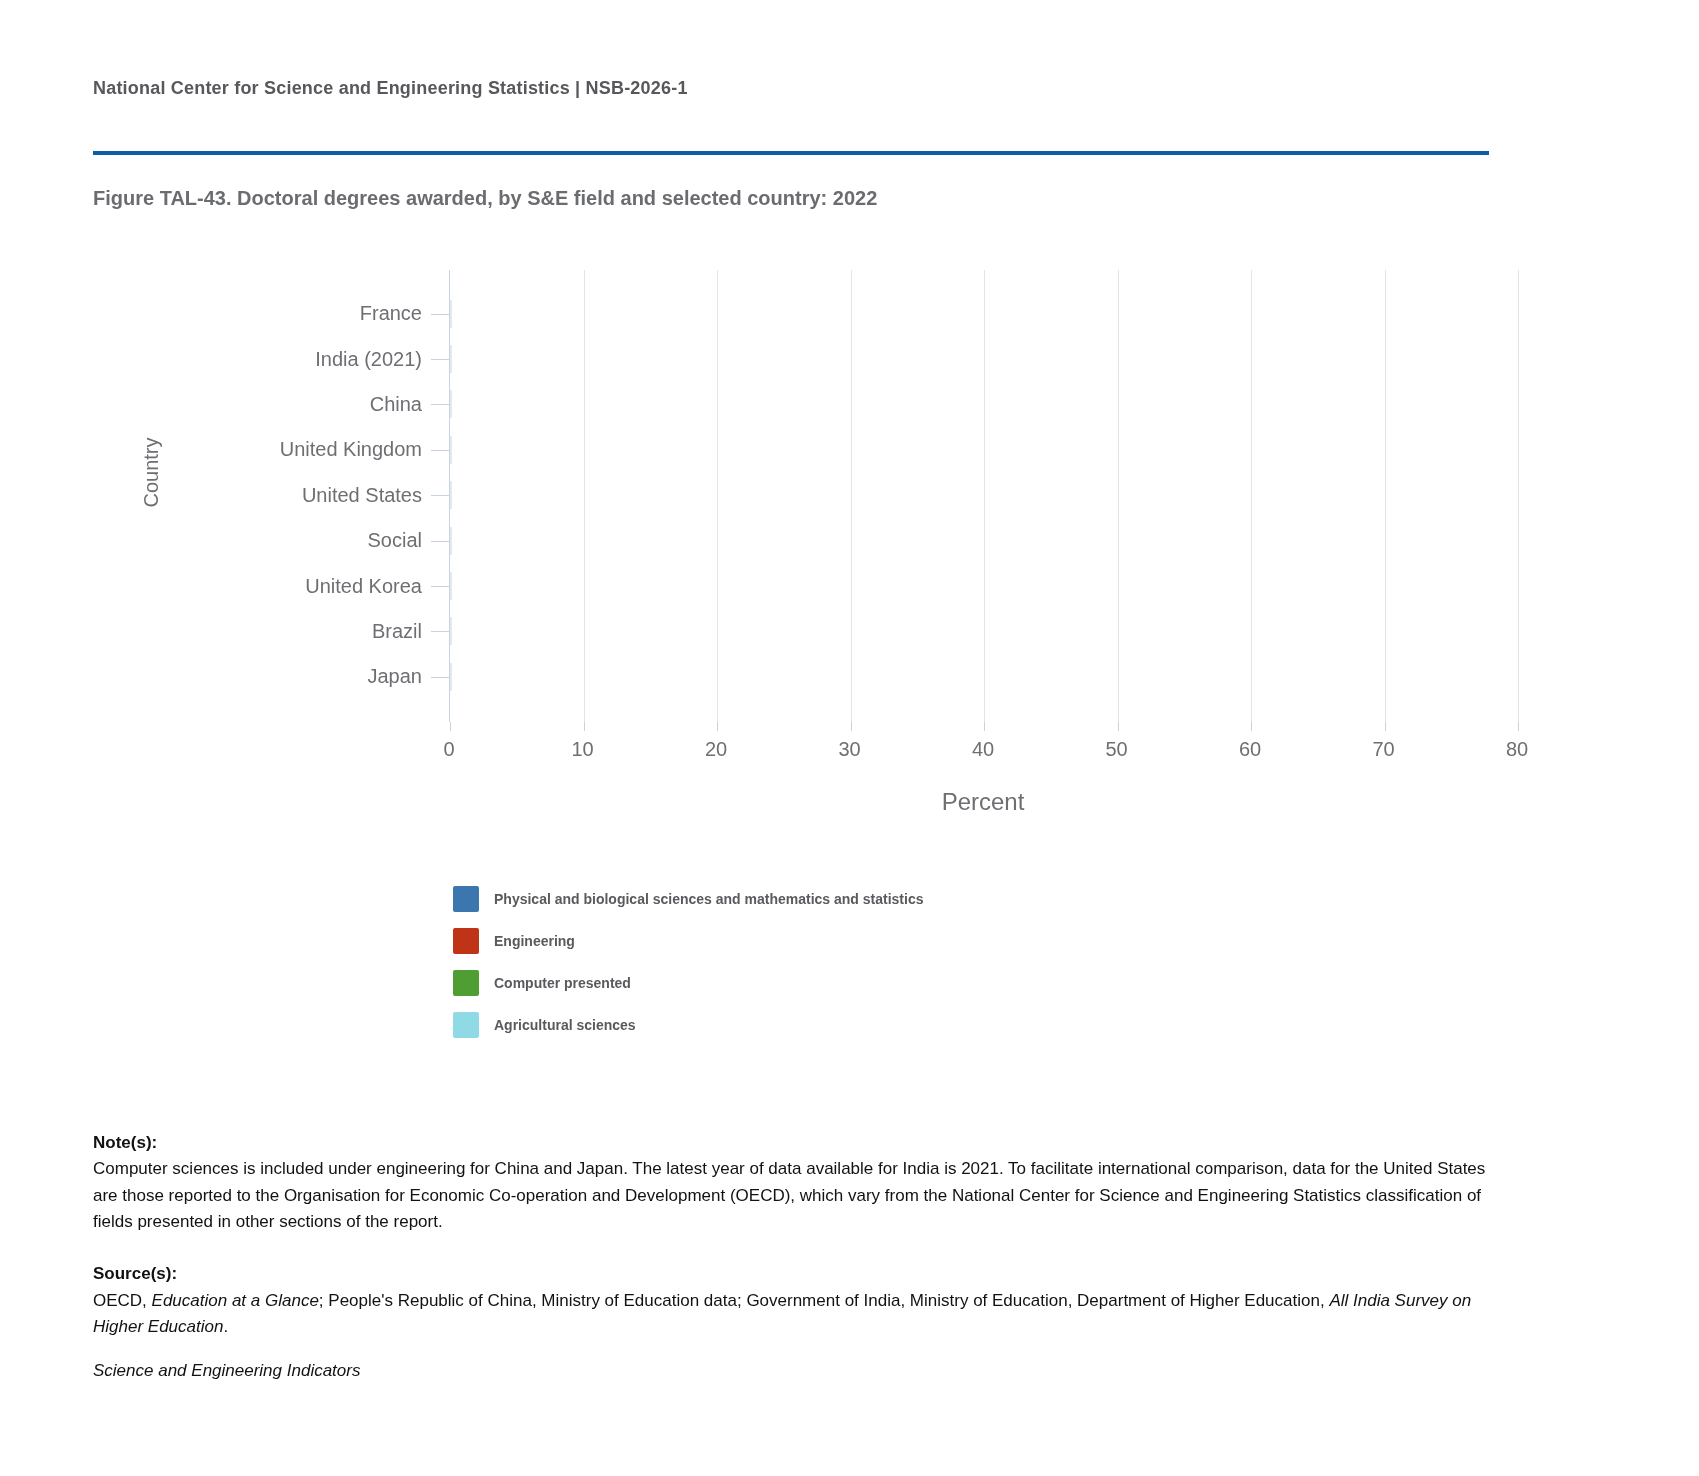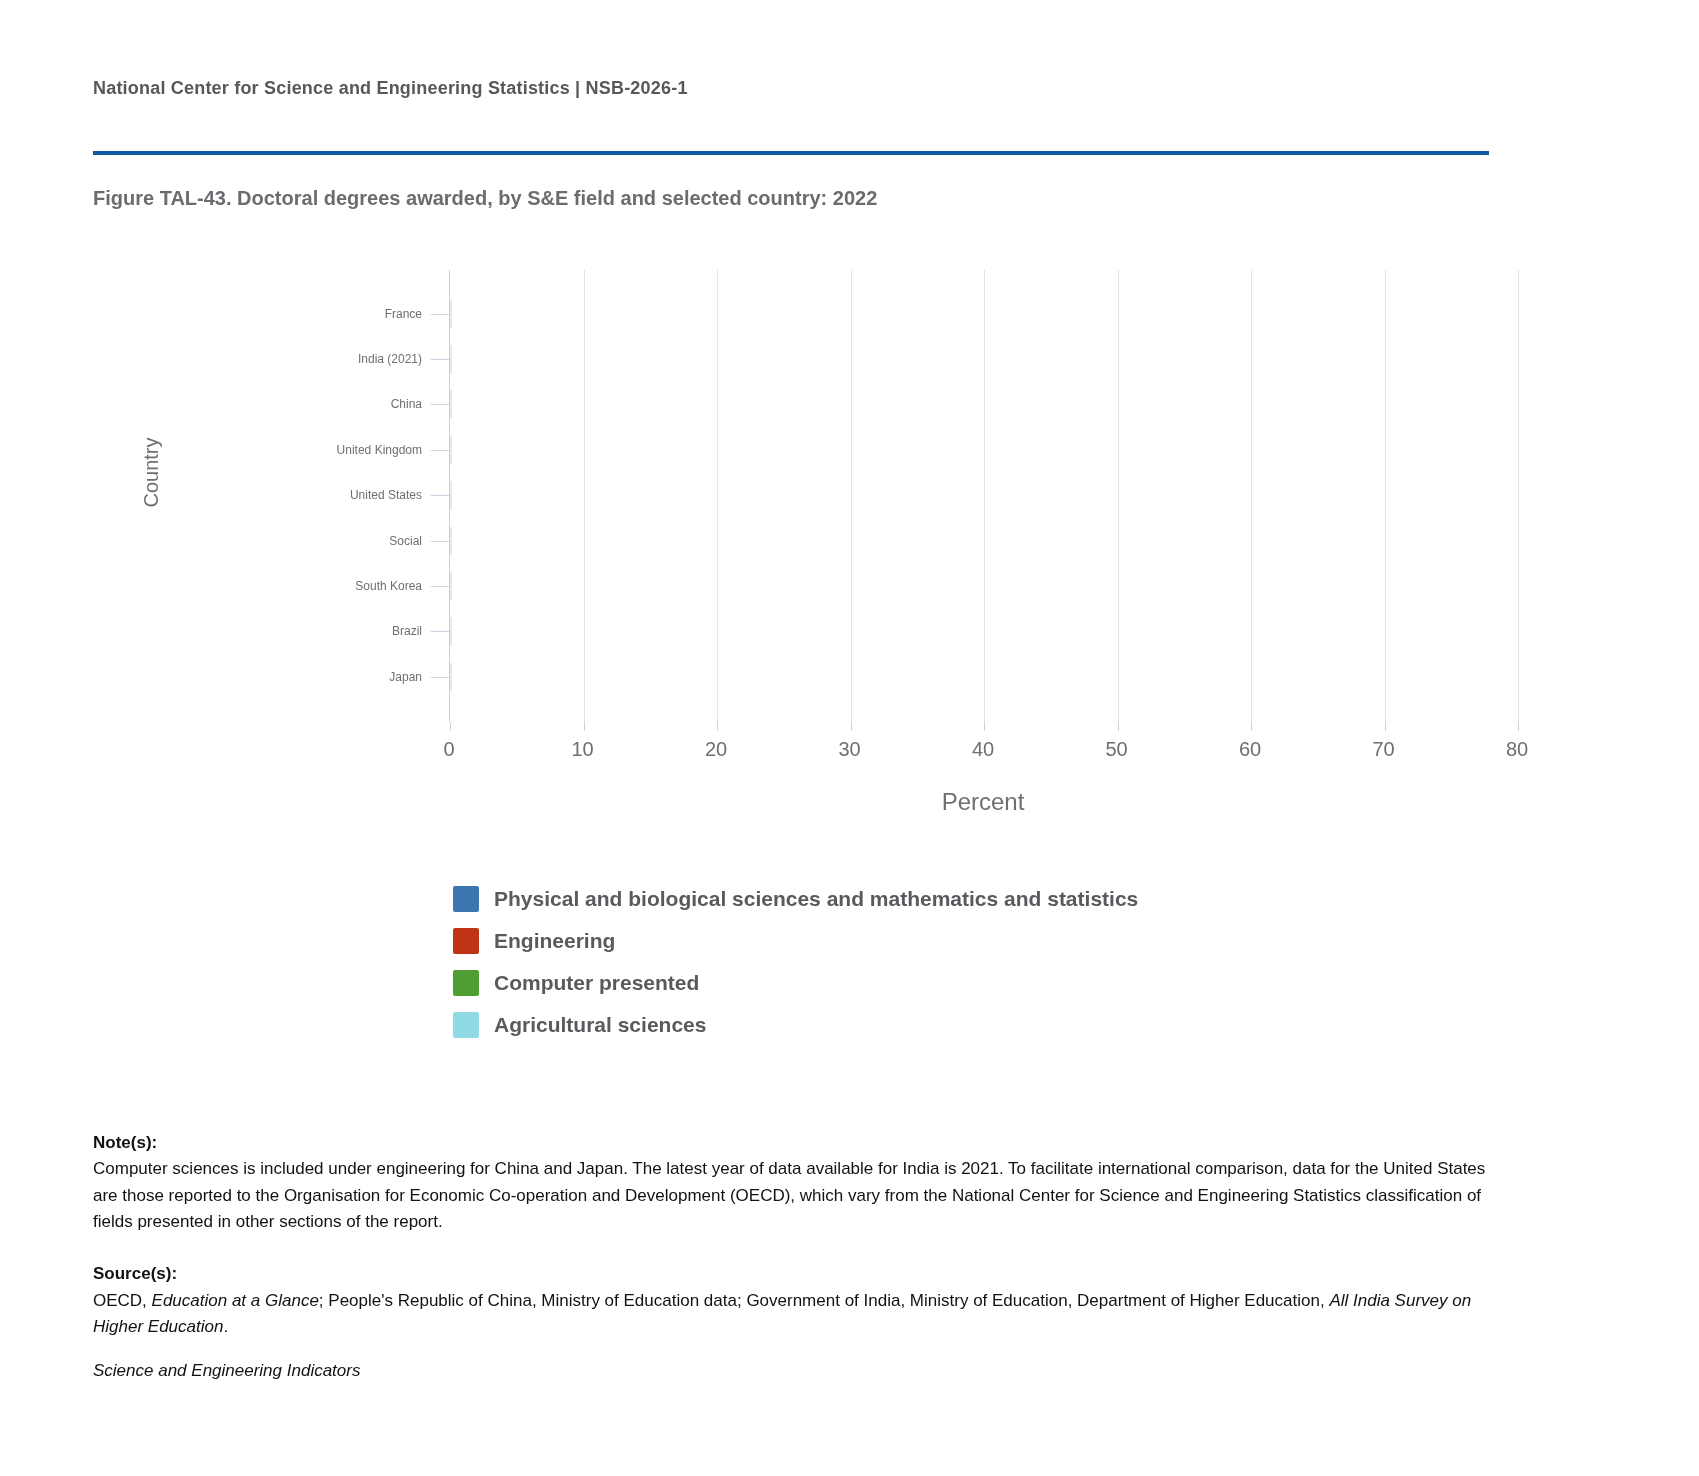--- a/index.html
+++ b/index.html
@@ -21,40 +21,40 @@
   .plot{
     position:absolute;left:356px;top:0;width:1068px;height:452px;
     border-left:1px solid #c9d3df;
   }
   .gridline{position:absolute;top:0;bottom:0;width:1px;background:#e3e4e8;}
   .tickstub{position:absolute;top:452px;height:9px;width:1px;background:#c9d3df;}
   .bars{position:absolute;left:0;right:0;top:0;padding-top:21px;display:flex;flex-direction:column;}
   .bar-row{position:relative;height:45.4px;display:flex;align-items:center;}
   .row-label{
     position:absolute;right:calc(100% + 28px);white-space:nowrap;
-    font-size:12px;color:#6e6f73;text-align:right;
+    font-size:20px;color:#6e6f73;text-align:right;
   }
   .row-tick{position:absolute;right:100%;top:50%;width:19px;height:1px;background:#c9d3df;}
   .bar{height:28px;display:flex;border:1px solid #e2eaf0;box-sizing:border-box;}
   .seg{height:100%;box-shadow:inset 0 0 0 1px rgba(255,255,255,.55);}
   .xlabels{position:absolute;left:356px;top:468px;width:1068px;height:26px;}
   .xlabel{position:absolute;transform:translateX(-50%);font-size:20px;color:#6e6f73;}
   .xaxis-title{position:absolute;left:356px;top:518px;width:1068px;text-align:center;
     font-size:24px;color:#6e6f73;}
   .yaxis-title{
     position:absolute;left:58px;top:226px;
     transform:rotate(-90deg);transform-origin:center;
     font-size:20px;color:#6e6f73;white-space:nowrap;width:0;
   }
 
   
   .legend{margin-left:360px;margin-top:56px;display:flex;flex-direction:column;gap:16px;}
   .legend-item{display:flex;align-items:center;gap:15px;cursor:default;}
   .swatch{width:26px;height:26px;border-radius:2px;flex:0 0 auto;}
-  .legend-label{font-size:21px;font-weight:bold;color:#595a5e;}
+  .legend-label{font-size:14px;font-weight:bold;color:#595a5e;}
 
   
   .notes{margin-top:92px;font-size:17px;line-height:1.55;color:#121212;}
   .block-label{font-weight:bold;}
   .src{margin-top:26px;font-size:17px;line-height:1.55;color:#121212;}
   .footer-line{margin-top:21px;font-size:17px;font-style:italic;color:#121212;}
   i{font-style:italic;}
 </style>
 </head>
 <body>
@@ -145,21 +145,21 @@
             <div class="row-tick"></div>
             <div class="bar">
               <div class="seg" style="width: 33.125%; background: rgb(59, 118, 175);"></div>
               <div class="seg" style="width: 15.5%; background: rgb(191, 52, 23);"></div>
               <div class="seg" style="width: 6.625%; background: rgb(240, 190, 104);"></div>
               <div class="seg" style="width: 4.375%; background: rgb(79, 158, 51);"></div>
               <div class="seg" style="width: 3.5%; background: rgb(144, 218, 230);"></div>
             </div>
           </div>
           <div class="bar-row">
-            <div class="row-label">South Korea</div>
+            <div class="row-label">United Korea</div>
             <div class="row-tick"></div>
             <div class="bar">
               <div class="seg" style="width: 15.75%; background: rgb(59, 118, 175);"></div>
               <div class="seg" style="width: 30.25%; background: rgb(191, 52, 23);"></div>
               <div class="seg" style="width: 6.75%; background: rgb(240, 190, 104);"></div>
               <div class="seg" style="width: 4.375%; background: rgb(79, 158, 51);"></div>
               <div class="seg" style="width: 3.125%; background: rgb(144, 218, 230);"></div>
             </div>
           </div>
           <div class="bar-row">

